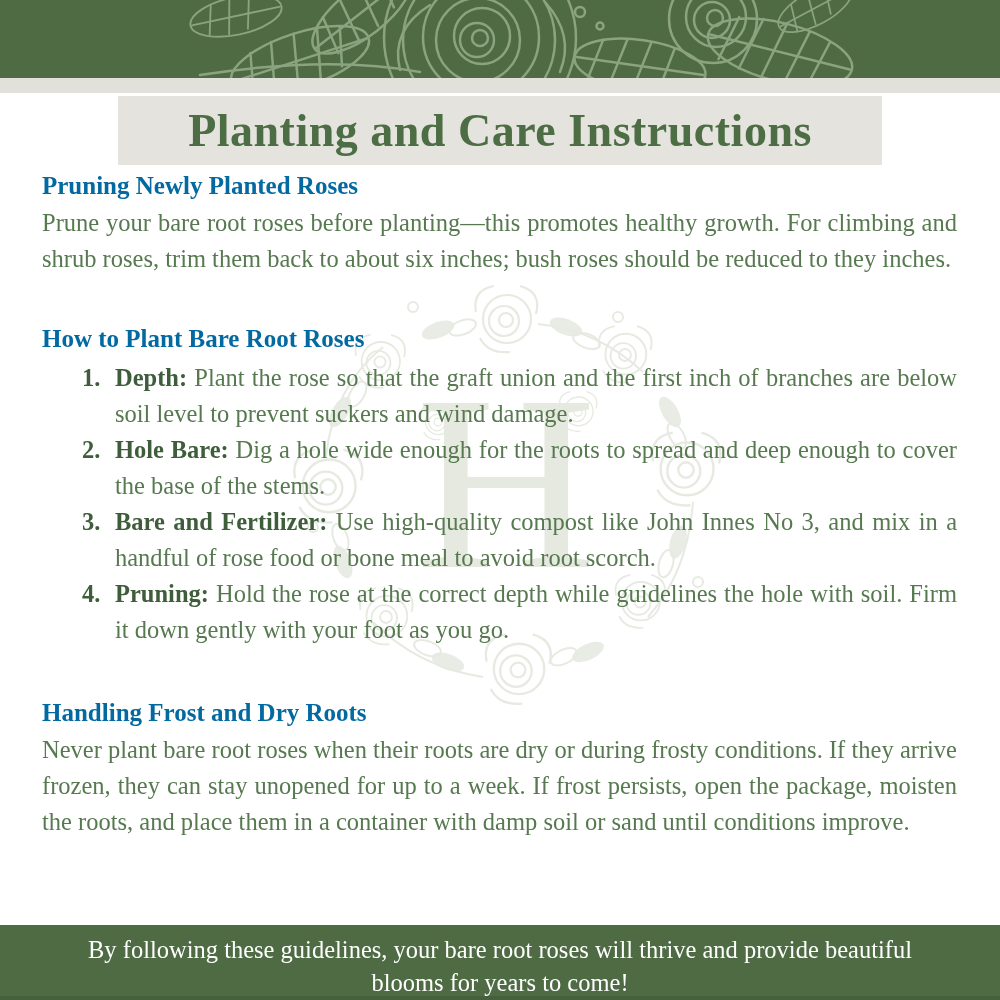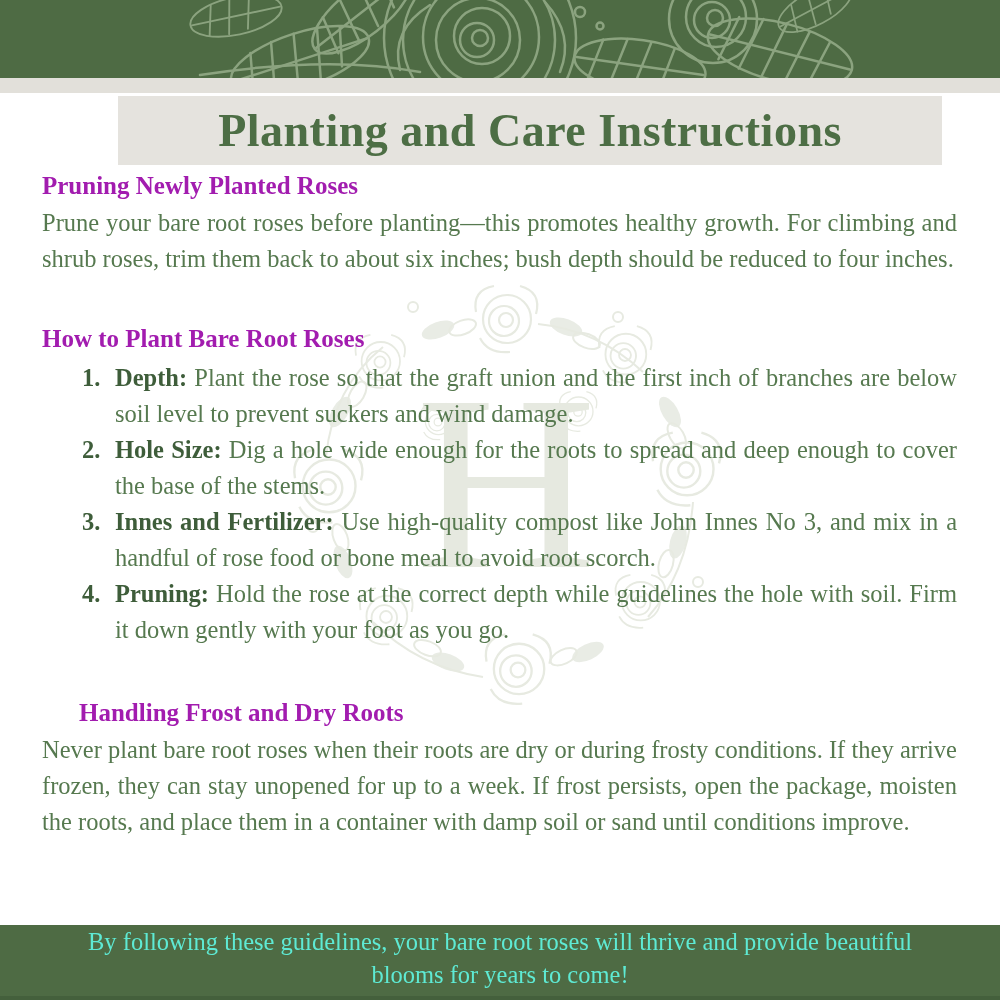--- a/index.html
+++ b/index.html
@@ -20,21 +20,21 @@
   }
   .gray-strip {
     position: absolute; top: 78px; left: 0;
     width: 1000px; height: 15px;
     background: #E2E0DA;
     z-index: 2;
   }
   
   .title-box {
     position: absolute; top: 96px; left: 118px;
-    width: 824px; height: 69px;
+    width: 764px; height: 69px;
     background: #E5E3DE;
     z-index: 3;
     text-align: center;
   }
   .title-box h1 {
     margin: 0;
     font-size: 46px;
     line-height: 69px;
     font-weight: bold;
     color: #4D6E45;
@@ -53,30 +53,30 @@
     position: absolute; top: 170px; left: 42px;
     width: 915px;
     z-index: 1;
     color: #56794F;
     font-size: 24.5px;
   }
   .content h2 {
     margin: 0;
     font-size: 25px;
     font-weight: bold;
-    color: #a21caf;
+    color: #0369a1;
     line-height: 32px;
   }
   .content p {
     margin: 3px 0 0 0;
     line-height: 36px;
     text-align: justify;
   }
   .sec-2 h2 { margin-top: 46px; font-family: Liberation Serif, serif; }
-  .sec-3 h2 { margin-top: 49px; margin-left: 37px; }
+  .sec-3 h2 { margin-top: 49px; }
   ol.steps {
     list-style: none;
     margin: 5px 0 0 0;
     padding: 0;
     line-height: 36px;
   }
   ol.steps li {
     display: grid;
     grid-template-columns: 33px 1fr;
     padding-left: 40px;
@@ -91,22 +91,23 @@
   .footer {
     position: absolute; top: 925px; left: 0;
     width: 1000px; height: 75px;
     background: #4E6B44;
     z-index: 2;
     box-sizing: border-box;
   }
   .footer-inner {
     width: 880px;
     margin: 0 auto;
+    padding-top: 8px;
     text-align: center;
-    color: #5eead4;
+    color: #ffffff;
     font-size: 24.5px;
     line-height: 33px;
   }
   .footer-edge {
     position: absolute; bottom: 0; left: 0;
     width: 100%; height: 4px;
     background: #44603C;
   }
 </style>
 </head>
@@ -246,37 +247,37 @@
     </g>
 
     <text x="218" y="238" font-family="Liberation Serif, serif" font-size="250" font-weight="normal" fill="#E6E9E0" text-anchor="middle" dominant-baseline="middle">H</text>
   </svg>
 </div>
 
 <div class="content">
 
   <section class="sec-1">
     <h2>Pruning Newly Planted Roses</h2>
-    <p>Prune your bare root roses before planting—this promotes healthy growth. For climbing and shrub roses, trim them back to about six inches; bush depth should be reduced to four inches.</p>
+    <p>Prune your bare root roses before planting—this promotes healthy growth. For climbing and shrub roses, trim them back to about six inches; bush roses should be reduced to they inches.</p>
   </section>
 
   <section class="sec-2">
     <h2>How to Plant Bare Root Roses</h2>
     <ol class="steps">
       <li>
         <span class="num">1.</span>
         <span class="itext"><b>Depth:</b> <span>Plant the rose so that the graft union and the first inch of branches are below soil level to prevent suckers and wind damage.</span></span>
       </li>
       <li>
         <span class="num">2.</span>
-        <span class="itext"><b>Hole Size:</b> <span>Dig a hole wide enough for the roots to spread and deep enough to cover the base of the stems.</span></span>
+        <span class="itext"><b>Hole Bare:</b> <span>Dig a hole wide enough for the roots to spread and deep enough to cover the base of the stems.</span></span>
       </li>
       <li>
         <span class="num">3.</span>
-        <span class="itext"><b>Innes and Fertilizer:</b> <span>Use high-quality compost like John Innes No 3, and mix in a handful of rose food or bone meal to avoid root scorch.</span></span>
+        <span class="itext"><b>Bare and Fertilizer:</b> <span>Use high-quality compost like John Innes No 3, and mix in a handful of rose food or bone meal to avoid root scorch.</span></span>
       </li>
       <li>
         <span class="num">4.</span>
         <span class="itext"><b>Pruning:</b> <span>Hold the rose at the correct depth while guidelines the hole with soil. Firm it down gently with your foot as you go.</span></span>
       </li>
     </ol>
   </section>
 
   <section class="sec-3">
     <h2>Handling Frost and Dry Roots</h2>

